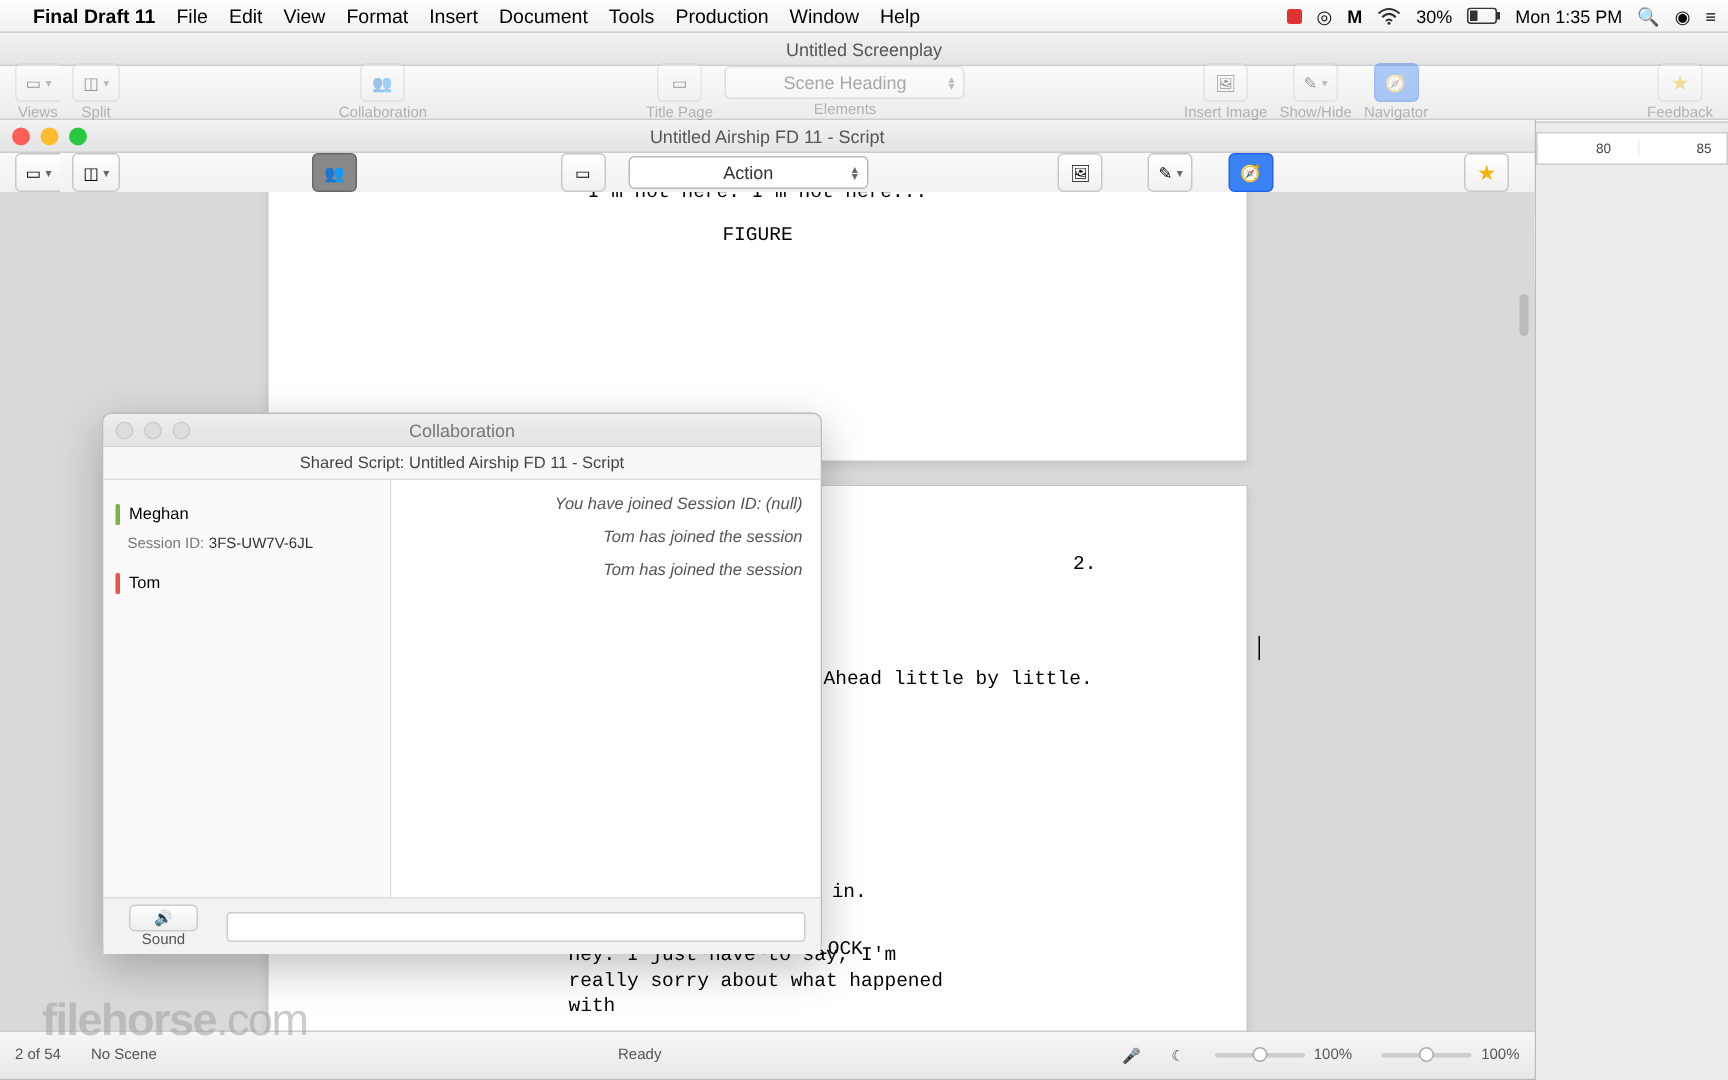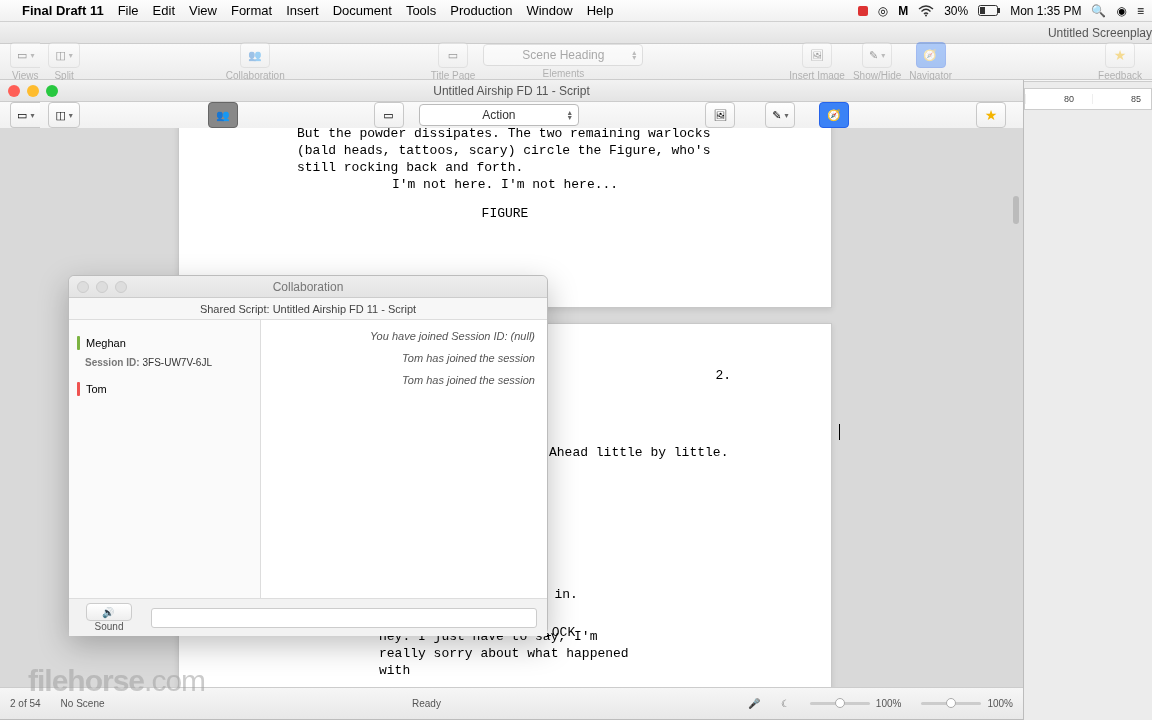--- a/index.html
+++ b/index.html
@@ -29,21 +29,21 @@
 .tb-label { font-size:10px; color:#555; }
 .tb-btn { height:26px; min-width:30px; border:1px solid #c8c8c8; border-radius:4px; background:linear-gradient(#fff,#f0f0f0); display:flex; align-items:center; justify-content:center; gap:3px; padding:0 6px; }
 .tb-btn.seg-l{border-radius:4px 0 0 4px; border-right:0;}
 .tb-caret{font-size:8px;color:#666;}
 .tb-flex{flex:1;}
 .dropdown { height:22px; min-width:160px; border:1px solid #bbb; border-radius:4px; background:#fff; display:flex; align-items:center; justify-content:center; position:relative; font-size:12px; color:#333; }
 .dropdown .arrows{ position:absolute; right:6px; font-size:8px; color:#666; line-height:5px; }
 
 
 .back-window { left:0; top:22px; width:1152px; height:60px; border-radius:0; border:0; border-bottom:1px solid #ccc; box-shadow:none; }
-.back-window .win-title{ border-radius:0;text-align:right; }
+.back-window .win-title{ border-radius:0; }
 
 
 .front-window { left:0; top:80px; width:1024px; height:640px; border-radius:0; border-top:0; border-left:0; box-shadow:none; background:#efefef;}
 .front-window .win-title{ border-radius:0; position:relative; }
 
 
 .right-ruler{ position:absolute; left:1024px; top:88px; width:128px; height:22px; background:#fff; border:1px solid #ccc; display:flex; align-items:center; font-size:9px; color:#444; }
 .right-ruler .tick{ flex:1; text-align:center; border-left:1px solid #eee; }
 
 
@@ -81,21 +81,21 @@
 .zoom .knob{ width:10px; height:10px; border-radius:50%; background:#fff; border:1px solid #aaa; position:absolute; top:-4px; left:25px;}
 
 
 .collab{ left:68px; top:275px; width:480px; height:360px; background:#f2f2f2; }
 .collab .win-title{ background:linear-gradient(#eee,#e3e3e3); color:#777;}
 .collab .subtitle{ height:22px; text-align:center; font-size:11px; color:#444; line-height:22px; background:#f7f7f7; border-bottom:1px solid #ddd;}
 .collab-body{ display:flex; height:278px;}
 .collab-left{ width:192px; border-right:1px solid #ddd; background:#fafafa; padding:10px 8px; font-size:11px;}
 .collab-left .person{ display:flex; align-items:center; gap:6px; margin:6px 0;}
 .collab-left .swatch{ width:3px; height:14px; border-radius:1px;}
-.collab-left .sid-label{color:#777; margin-top:18px; font-size:10px;font-weight:bold;}
+.collab-left .sid-label{color:#777; margin-top:18px; font-size:10px;}
 .collab-left .sid{ font-size:10px; color:#333;}
 .collab-right{ flex:1; background:#fff; padding:10px 12px; font-size:11px; font-style:italic; color:#555; text-align:right;}
 .collab-right div{ margin-bottom:10px;}
 .collab-foot{ height:38px; border-top:1px solid #ddd; display:flex; align-items:center; padding:0 10px; gap:12px; background:#f2f2f2;}
 .sound-btn{ display:flex; flex-direction:column; align-items:center; font-size:10px; color:#555; width:60px;}
 .sound-btn .btn{ width:46px; height:18px; border:1px solid #ccc; border-radius:4px; background:linear-gradient(#fff,#eee); display:flex; align-items:center; justify-content:center;}
 .chat-input{ flex:1; height:20px; border:1px solid #ccc; border-radius:3px; background:#fff;}
 
 
 .watermark{ position:absolute; left:28px; bottom:22px; font-size:30px; font-weight:800; color:rgba(160,160,160,.55); letter-spacing:-1px; font-family: Arial, sans-serif;}
@@ -422,21 +422,20 @@
           <div class="sublabel">2</div>
         </div>
         <div class="cell">
           <div class="diamond" style="background: rgb(224, 224, 224);"></div>
         </div>
       </div>
   </div>
 
   <div class="doc-area">
     <div class="page page1">
-      <div class="mono action" style="margin-top:6px;">But the powder dissipates. The two remaining warlocks (bald heads, tattoos, scary) circle the Figure, who's still rocking back and forth.</div>
       <div class="mono" style="text-align:center;">I'm not here. I'm not here...</div>
       <div class="mono charname">FIGURE</div>
     </div>
     <div class="page page2">
       <div class="pagenum">2.</div>
       <div class="mono" style="position:absolute; left:370px; top:120px;">Ahead little by little.</div>
       <div class="cursor-caret" style="left:660px; top:100px;"></div>
       <div class="mono action" style="position:absolute; top:262px; left:0; right:0;">They relax as they creep further in.</div>
       <div class="mono charname" style="position:absolute; top:288px; left:0; right:0;">APOLOGETIC WARLOCK</div>
       <div class="mono" style="position:absolute; top:304px; left:200px; right:180px;">Hey. I just have to say, I'm really sorry about what happened with</div>

